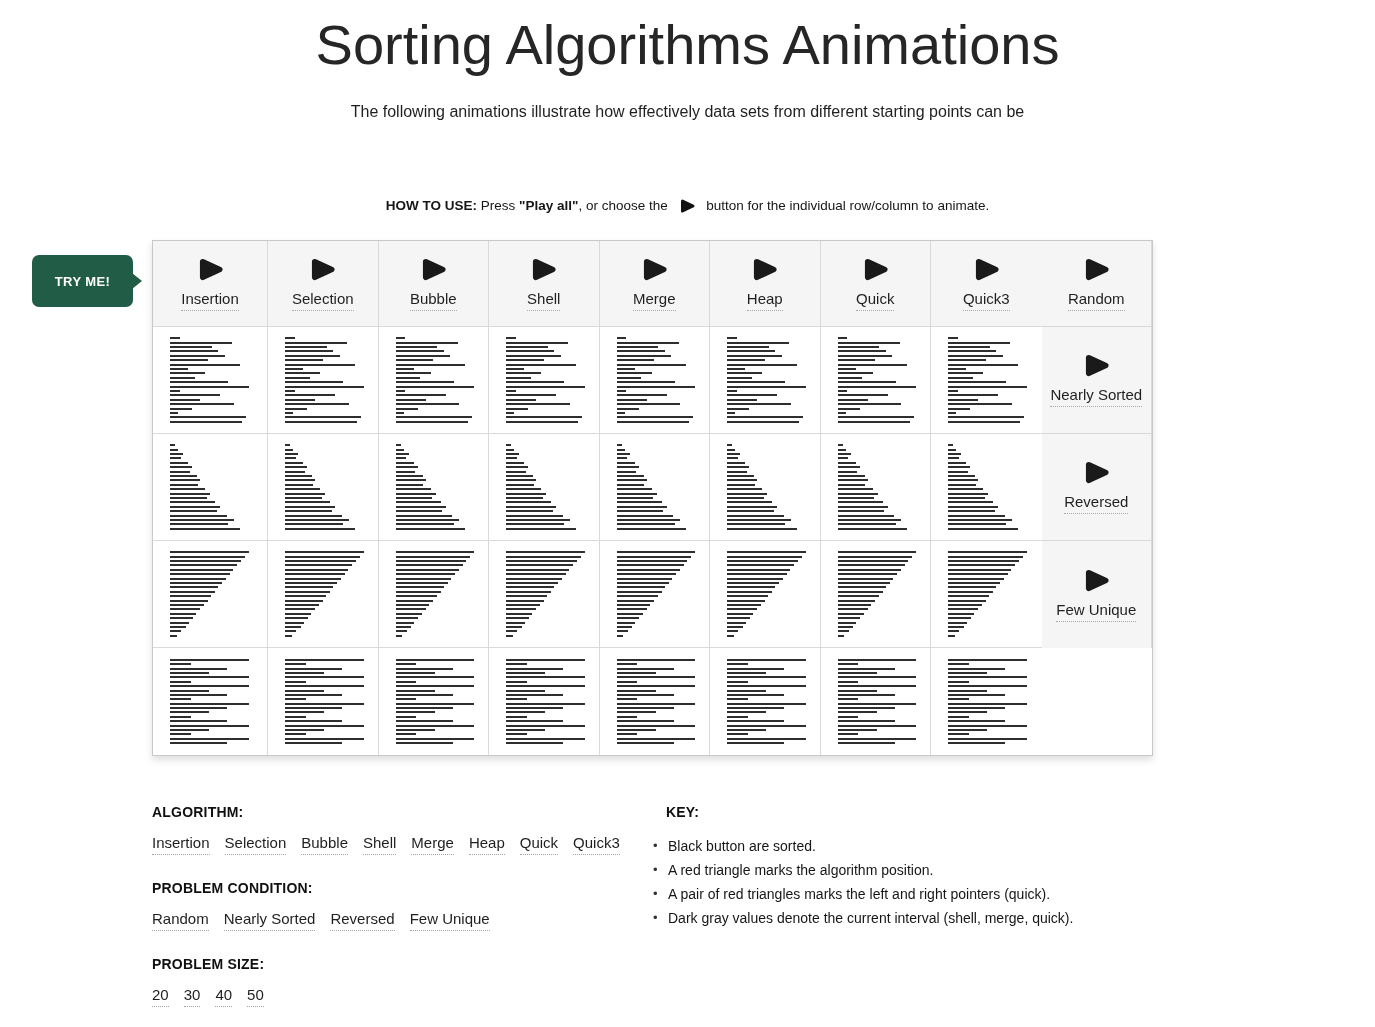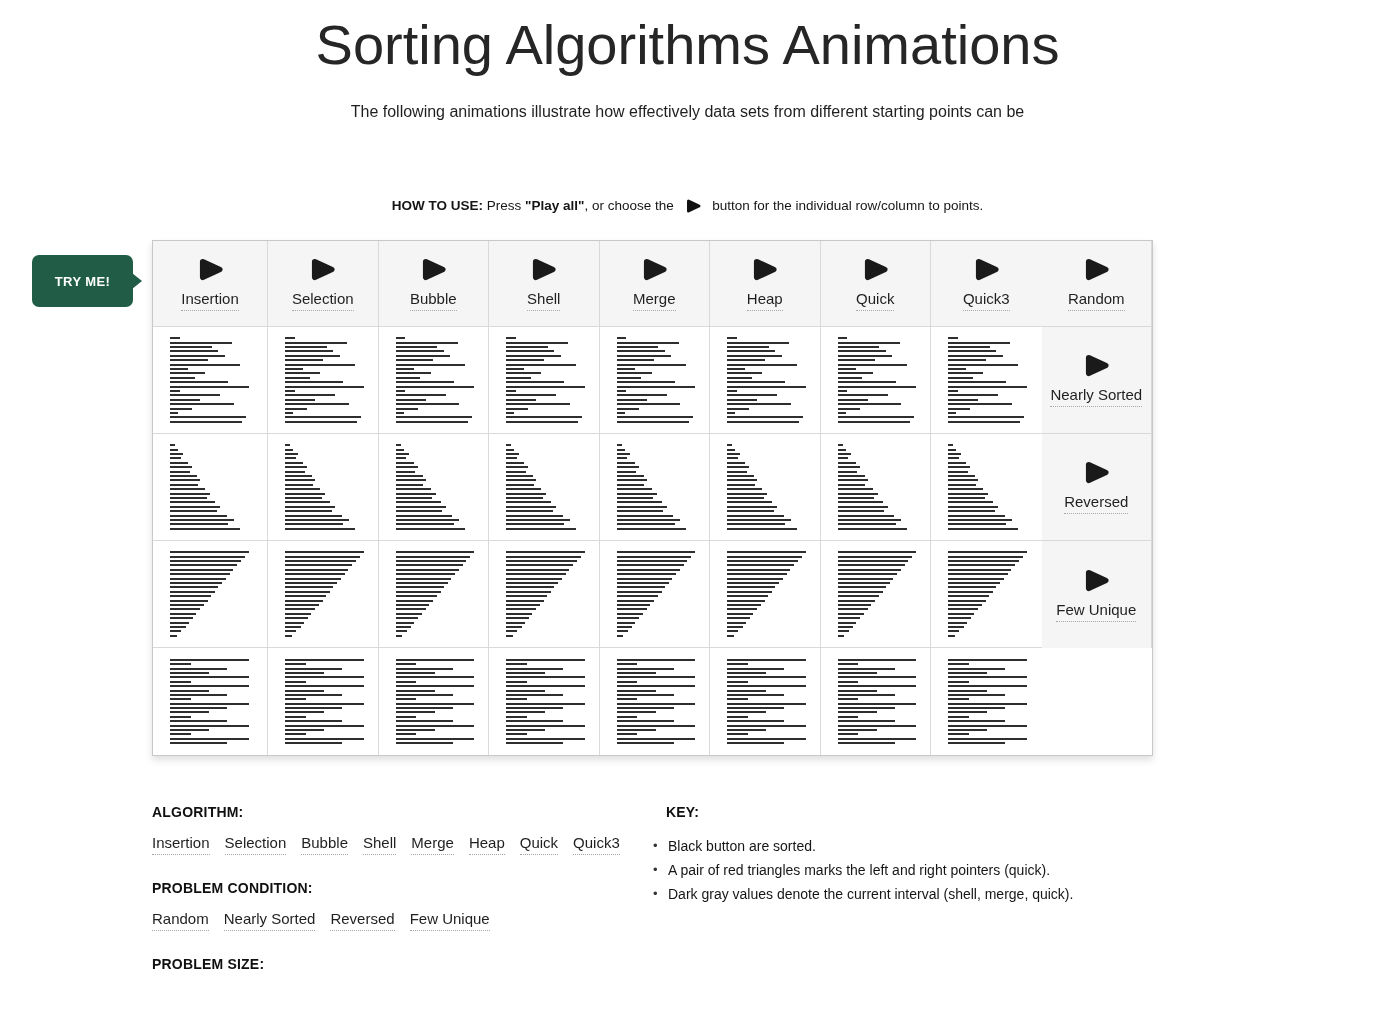--- a/index.html
+++ b/index.html
@@ -153,21 +153,21 @@
   <div class="hero">
     <h1 class="page-title">Sorting Algorithms Animations</h1>
     <p class="subtitle">
       <span>The following animations illustrate how effectively data sets from different starting points can be</span>
     </p>
   </div>
 
   <div class="how-to-use">
     <span class="b">HOW TO USE:</span><span> Press </span><span class="b">"Play all"</span><span>, or choose the </span><svg class="inline-play" width="17" height="16" viewBox="0 0 17 16">
         <path d="M3.5 3 L14 8 L3.5 13 Z" fill="#111" stroke="#111" stroke-width="3" stroke-linejoin="round"></path>
-      </svg><span> button for the individual row/column to points.</span>
+      </svg><span> button for the individual row/column to animate.</span>
   </div>
 
   <div class="try-me">
     <span>TRY ME!</span>
     <span class="try-me-arrow"></span>
   </div>
 
   <div class="sort-table">
       <div class="cell label-cell">
         <svg width="29" height="25" viewBox="0 0 30 26">
@@ -1010,24 +1010,26 @@
         </div>
       </div>
     </div>
 
   <div class="controls">
     <p class="ctrl-heading">ALGORITHM:</p>
     <div class="link-row"><span class="ctrl-link">Insertion</span><span class="ctrl-link">Selection</span><span class="ctrl-link">Bubble</span><span class="ctrl-link">Shell</span><span class="ctrl-link">Merge</span><span class="ctrl-link">Heap</span><span class="ctrl-link">Quick</span><span class="ctrl-link">Quick3</span></div>
     <p class="ctrl-heading">PROBLEM CONDITION:</p>
     <div class="link-row"><span class="ctrl-link">Random</span><span class="ctrl-link">Nearly Sorted</span><span class="ctrl-link">Reversed</span><span class="ctrl-link">Few Unique</span></div>
     <p class="ctrl-heading">PROBLEM SIZE:</p>
+    <div class="link-row"><span class="ctrl-link">20</span><span class="ctrl-link">30</span><span class="ctrl-link">40</span><span class="ctrl-link">50</span></div>
   </div>
 
   <div class="key">
     <p class="ctrl-heading">KEY:</p>
     <ul>
       <li>Black button are sorted.</li>
+      <li>A red triangle marks the algorithm position.</li>
       <li>A pair of red triangles marks the left and right pointers (quick).</li>
       <li>Dark gray values denote the current interval (shell, merge, quick).</li>
     </ul>
   </div>
 
 </div>
 
 </body></html>

